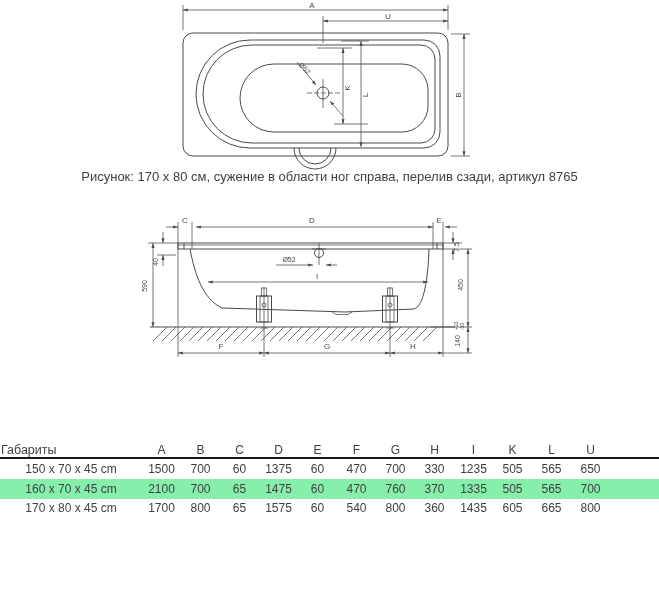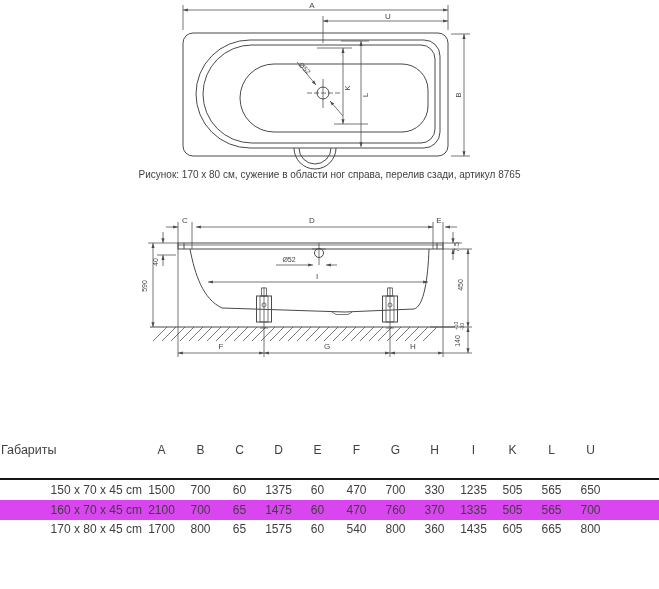--- a/index.html
+++ b/index.html
@@ -5,32 +5,32 @@
   html,body{margin:0;padding:0;background:#fff;}
   .stage{position:relative;width:659px;height:589px;background:#fff;overflow:hidden;
          font-family:"Liberation Sans",sans-serif;}
   svg{position:absolute;top:0;left:0;}
   .ln{stroke:#4a4a4a;stroke-width:1;fill:none;}
   .dl{stroke:#4a4a4a;stroke-width:.75;fill:none;}
   .lb{font-family:"Liberation Sans",sans-serif;font-size:8px;fill:#454545;text-anchor:middle;}
   .sm{font-family:"Liberation Sans",sans-serif;font-size:7px;fill:#454545;text-anchor:middle;}
   .tn{font-family:"Liberation Sans",sans-serif;font-size:4.8px;fill:#454545;text-anchor:start;}
   .caption{position:absolute;top:169px;left:0;width:659px;text-align:center;
-           font-size:10px;color:#3f3f3f;}
+           font-size:13px;color:#3f3f3f;}
   .tbl-wrap{position:absolute;top:443px;left:0;width:659px;}
   table{border-collapse:collapse;width:659px;table-layout:fixed;color:#3f3f3f;}
   col.c-label{width:142px;} col.c-num{width:39px;} col.c-spacer{width:auto;}
-  thead th{font-weight:normal;vertical-align:bottom;padding:0 0 21px 0;
+  thead th{font-weight:normal;vertical-align:bottom;padding:0 0 0 0;
            border-bottom:2px solid #161616;font-size:12px;}
   th.t-title{text-align:left;font-size:12.5px;padding-left:1px;}
   th.t-col{text-align:center;}
   tbody td{height:19.8px;padding:0;font-size:12px;vertical-align:middle;}
-  td.t-size{text-align:right;padding-left:0;}
+  td.t-size{text-align:center;padding-left:0;}
   td.t-num{text-align:center;}
-  tr.alt{background:#d946ef;}
+  tr.alt{background:#86efac;}
 </style>
 </head>
 <body>
 
 <div class="stage">
 
 <svg width="659" height="440" viewBox="0 0 659 440">
   <defs>
     <marker id="mE" markerWidth="7" markerHeight="5" refX="6.5" refY="2.5" orient="auto">
       <path d="M0,0.4 L6.5,2.5 L0,4.6 Z" fill="#4a4a4a"></path>

